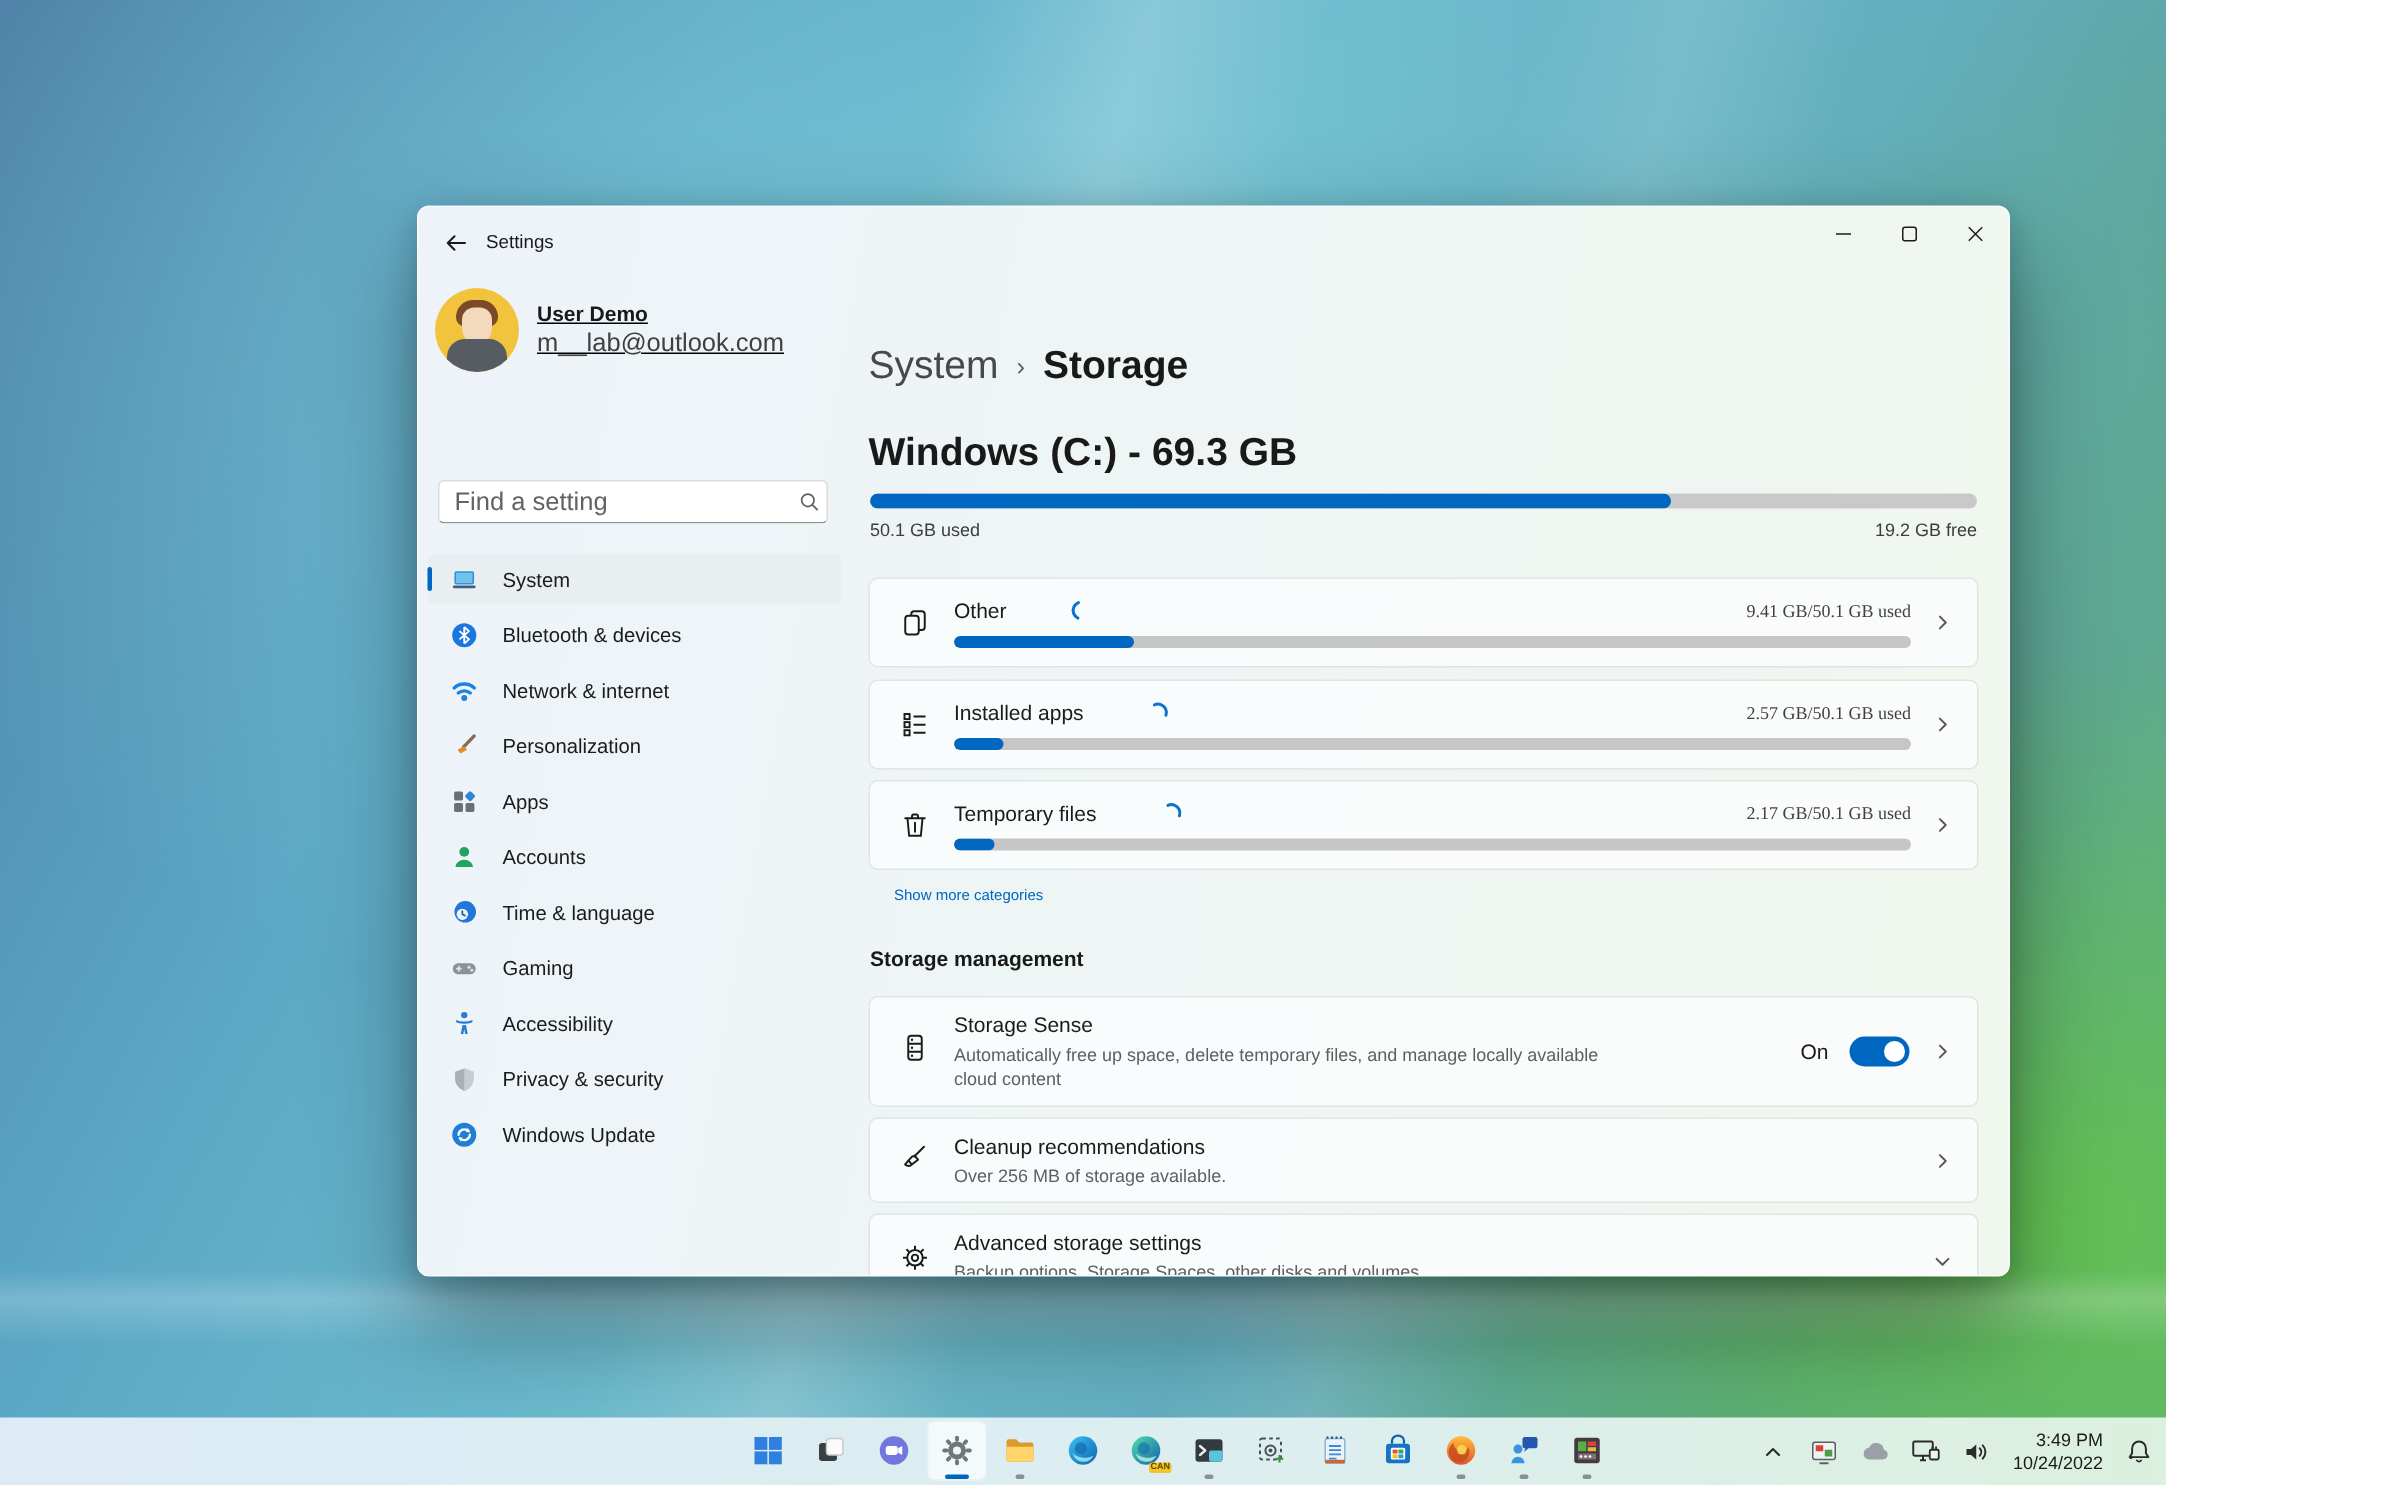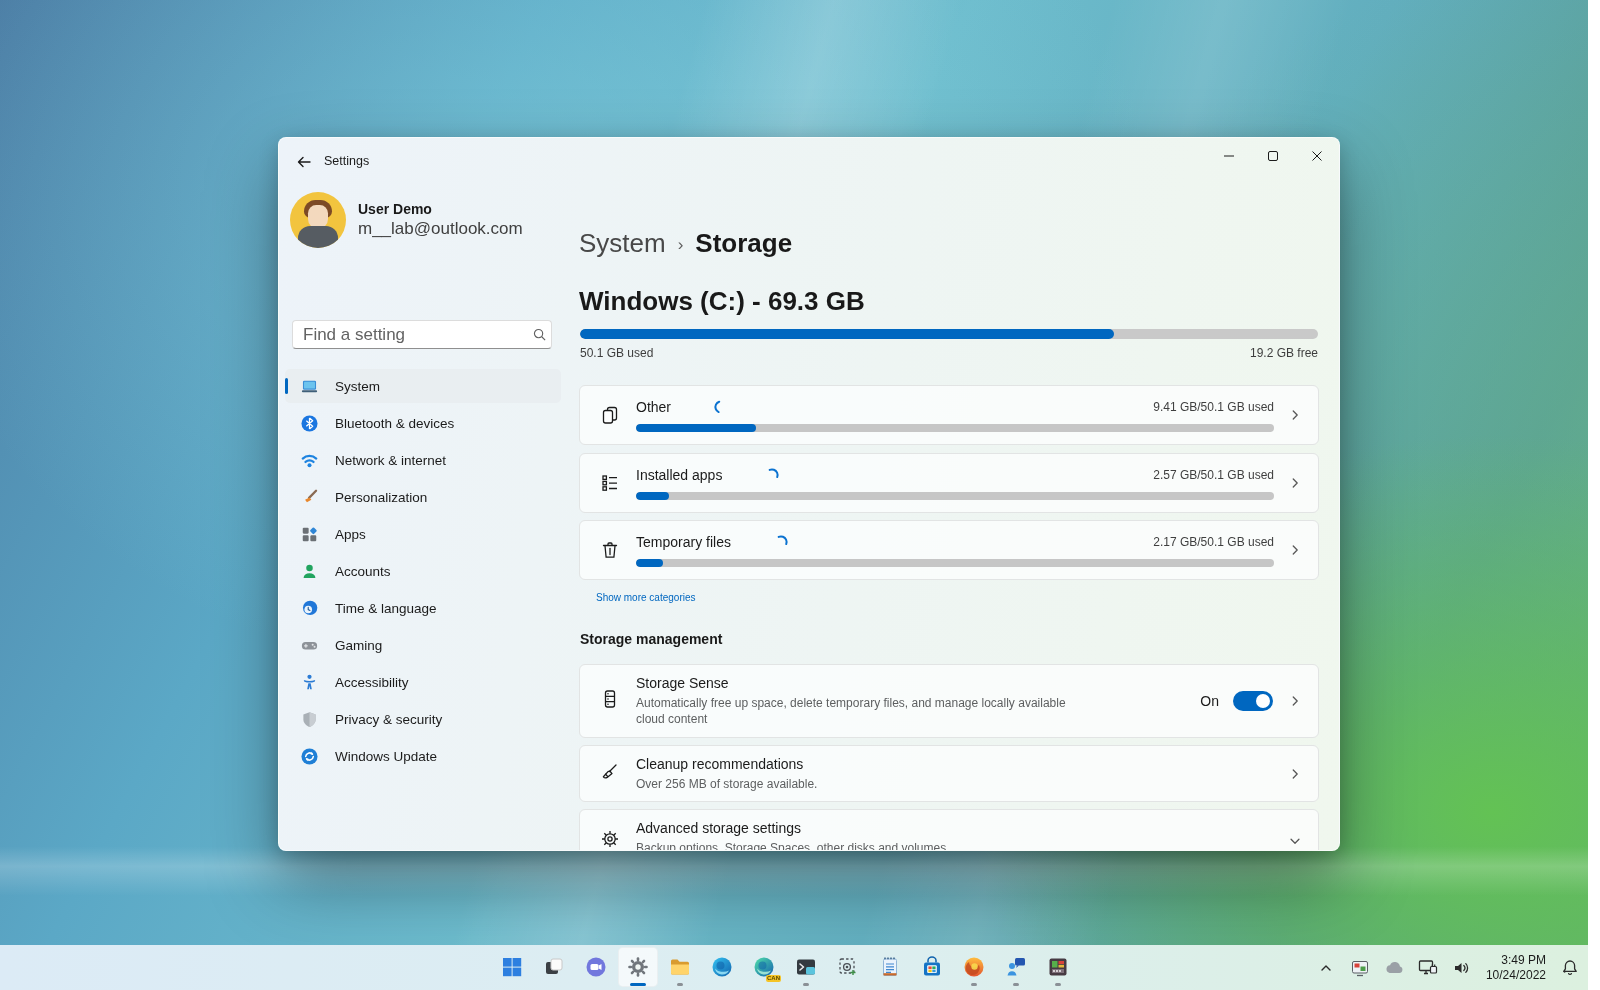--- a/index.html
+++ b/index.html
@@ -1,20 +1,20 @@
 <!DOCTYPE html>
 <html><head>
 <meta charset="utf-8">
 <style>
   * { margin:0; padding:0; box-sizing:border-box; }
   html,body { width:1600px; height:990px; overflow:hidden; font-family:"Liberation Sans", sans-serif; }
 
   
   .desktop {
-    position:relative; width:1588px; height:990px; overflow:hidden;
+    position:relative; width:1444px; height:990px; overflow:hidden;
     background:
       radial-gradient(900px 650px at 94% 82%, #63c254 0%, rgba(99,194,84,0) 58%),
       radial-gradient(1100px 820px at 108% 42%, rgba(105,185,145,.55), rgba(105,185,145,0) 60%),
       radial-gradient(1000px 760px at 34% 22%, rgba(136,214,224,.5), rgba(136,214,224,0) 62%),
       linear-gradient(118deg, #4d7fa6 0%, #5ba8c6 26%, #6dbccd 46%, #62aebe 66%, #579a92 84%, #61ad74 100%);
   }
   .beams { position:absolute; inset:0; pointer-events:none;
     background:
       linear-gradient(105deg, transparent 38%, rgba(255,255,255,.20) 45%, transparent 52%, transparent 60%, rgba(255,255,255,.12) 66%, transparent 73%),
       linear-gradient(to bottom, transparent 85.5%, rgba(255,255,255,.20) 87.5%, transparent 90.5%);
@@ -29,21 +29,21 @@
     border:1px solid rgba(255,255,255,.6);
   }
   .titlebar { position:absolute; left:0; top:0; right:0; height:48px; }
   .back-btn { position:absolute; left:10px; top:10px; width:30px; height:28px; display:flex; align-items:center; justify-content:center; border-radius:4px; cursor:pointer; }
   .app-title { position:absolute; left:45px; top:16px; font-size:12.5px; color:#1b1b1b; }
   .win-controls { position:absolute; right:0; top:0; display:flex; }
   .win-btn { width:44px; height:36px; display:flex; align-items:center; justify-content:center; }
 
   
   .sidebar { position:absolute; left:0; top:48px; width:290px; bottom:0; }
-  .profile { position:absolute; left:11px; top:6px; display:flex; align-items:center; gap:12px; }
+  .profile { position:absolute; left:11px; top:6px; display:flex; align-items:center; gap:12px;text-decoration:underline; }
   .avatar { position:relative; width:56px; height:56px; border-radius:50%; background:#f2c43e; overflow:hidden; }
   .avatar .hair { position:absolute; left:14px; top:8px; width:28px; height:18px; background:#7c4a26; border-radius:14px 14px 8px 8px; }
   .avatar .face { position:absolute; left:18px; top:13px; width:20px; height:24px; background:#f3d9be; border-radius:9px 9px 11px 11px; }
   .avatar .hoodie { position:absolute; left:8px; top:34px; width:40px; height:24px; background:#565c62; border-radius:12px 12px 0 0; }
   .profile-name { font-size:14px; font-weight:bold; color:#191919; }
   .profile-email { font-size:17px; color:#404040; margin-top:2px;text-align:center; }
   .searchbox { position:absolute; left:13px; top:134px; width:260px; height:29px; background:#ffffff; border:1px solid #dcdcdc; border-bottom:1px solid #8f8f8f; border-radius:4px; display:flex; align-items:center; }
   .searchbox input { flex:1; border:none; outline:none; background:transparent; font-size:17px; color:#333; padding:0 8px 0 10px; font-family:"Liberation Sans", sans-serif; }
   .searchbox input::placeholder { color:#636363; }
   .search-ic { margin-right:9px; display:flex; }
@@ -64,21 +64,21 @@
   .drive-bar { position:absolute; left:1px; top:143px; width:738px; height:10px; border-radius:5px; background:#c9c9c9; overflow:hidden; }
   .drive-bar .fill { height:100%; background:#0067c0; border-radius:5px; }
   .drive-caption { position:absolute; left:1px; top:160px; width:738px; display:flex; justify-content:space-between; font-size:12px; color:#3d3d3d; }
 
   .card { position:absolute; left:0; width:740px; background:rgba(253,254,254,.78); border:1px solid #e2e4e4; border-radius:6px; }
   .cat-card { height:60px; }
   .cat-icon { position:absolute; left:19px; top:18px; }
   .cat-title-row { position:absolute; left:56px; top:13px; right:44px; display:flex; align-items:center; }
   .cat-label { font-size:14px; color:#1b1b1b; }
   .spinner { margin-left:42px; display:flex; }
-  .cat-value { margin-left:auto; font-size:12px; color:#3f3f3f; }
+  .cat-value { margin-left:auto; font-size:12px; color:#3f3f3f;font-family:Liberation Serif, serif; }
   .cat-bar { position:absolute; left:56px; right:44px; top:38px; height:8px; border-radius:4px; background:#c6c6c6; overflow:hidden; }
   .cat-bar .fill { height:100%; background:#0067c0; border-radius:4px; }
   .chev { position:absolute; right:16px; top:50%; transform:translateY(-50%); display:flex; }
 
   .show-more { position:absolute; left:17px; top:406px; font-size:10px; color:#0067c0; cursor:pointer; }
   .section-h { position:absolute; left:1px; top:445px; font-size:14px; font-weight:bold; color:#191919; }
 
   .mg-icon { position:absolute; left:19px; top:50%; transform:translateY(-50%); }
   .mg-text { position:absolute; left:56px; top:10px; right:200px; }
   .mg-title { font-size:14px; color:#1b1b1b; }

